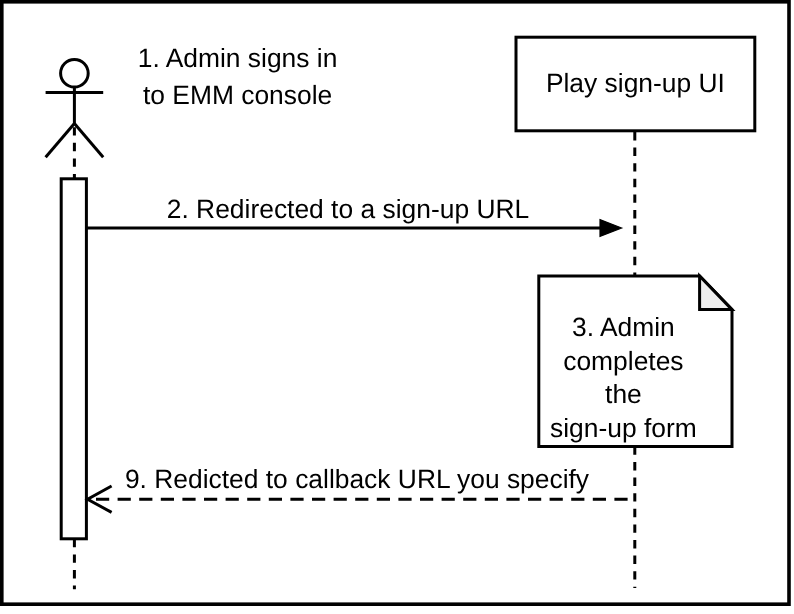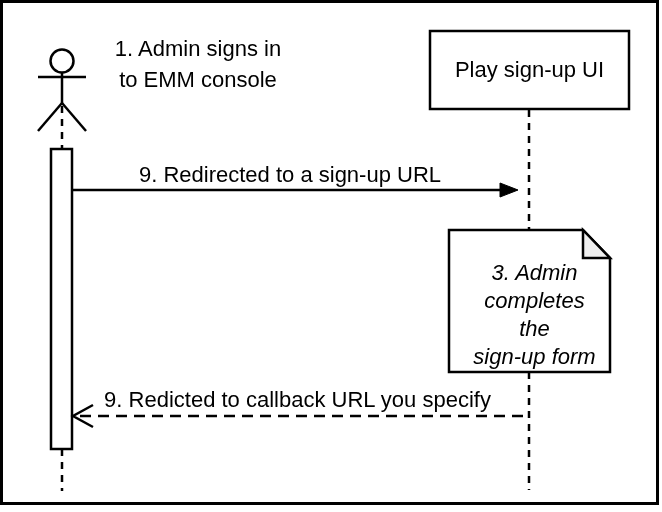--- a/index.html
+++ b/index.html
@@ -45,25 +45,24 @@
     line-height: 26px;
     text-align: center;
   }
   .lbl-msg2 {
     left: 90px;
     top: 162px;
     width: 400px;
     line-height: 26px;
   }
   .lbl-note {
-    left: 470px;
+    left: 455px;
     top: 259px;
     width: 129px;
     line-height: 28px;
-    font-style: italic;
   }
   .lbl-msg4 {
     left: 95px;
     top: 387px;
     width: 405px;
     line-height: 26px;
   }
 </style>
 </head>
 <body>
@@ -100,21 +99,21 @@
 
     <line x1="80" y1="416" x2="529" y2="416" stroke="#000000" stroke-width="2.5" stroke-dasharray="11,7"></line>
     <polyline points="93,405 73,416 93,427" fill="none" stroke="#000000" stroke-width="2.5"></polyline>
   </svg>
 
   <div class="lbl lbl-step1">1. Admin signs in
 to EMM console</div>
 
   <div class="lbl lbl-participant">Play sign-up UI</div>
 
-  <div class="lbl lbl-msg2">9. Redirected to a sign-up URL</div>
+  <div class="lbl lbl-msg2">2. Redirected to a sign-up URL</div>
 
   <div class="lbl lbl-note">3. Admin
 completes the
 sign-up form</div>
 
   <div class="lbl lbl-msg4">9. Redicted to callback URL you specify</div>
 
 </div>
 
 </body></html>

